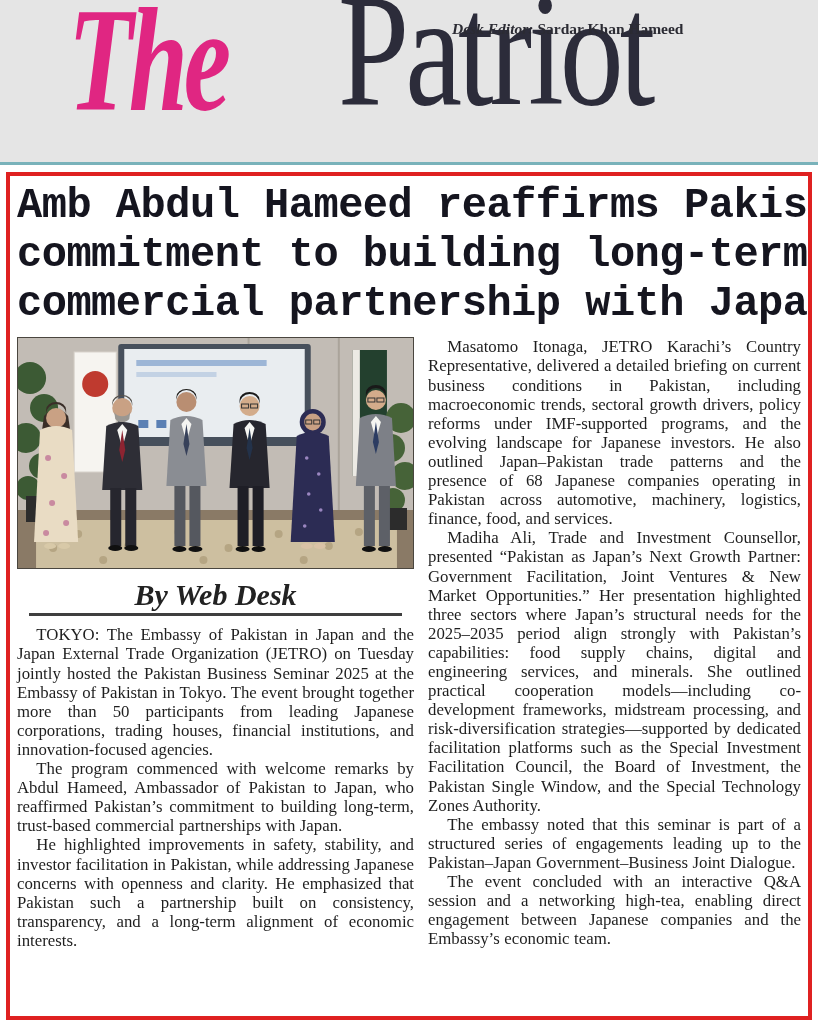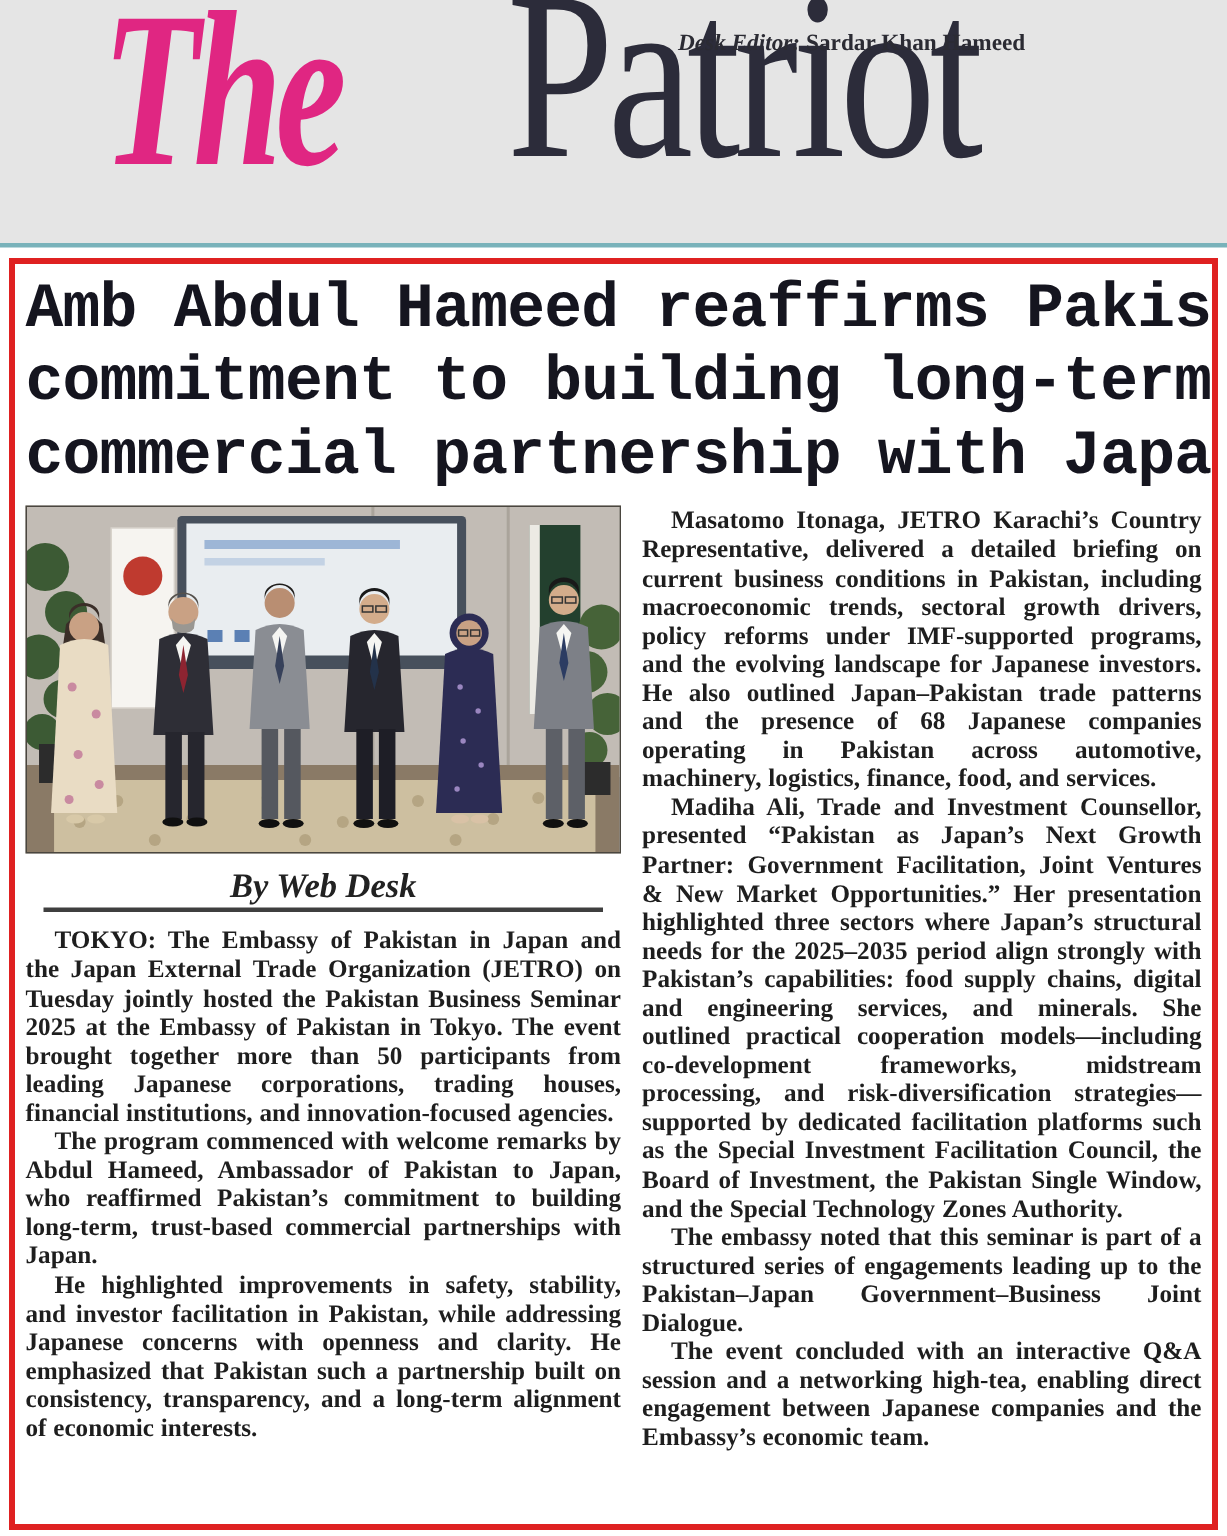--- a/index.html
+++ b/index.html
@@ -46,28 +46,27 @@
 
   
   figure.photo{margin:0;border:1px solid #4a463f;height:230px;background:#c6c2bb;}
   figure.photo svg{display:block;width:100%;height:100%;}
 
   
   .byline-wrap{
     margin:9px 12px 9px;border-bottom:3px solid #3f3f3f;
     text-align:center;padding-bottom:1px;
   }
-  .byline{font-weight:700;font-style:italic;font-size:23px;color:#222;}
+  .byline{font-weight:700;font-style:italic;font-size:30px;color:#222;}
 
   
   .body-text p{
     margin:0;text-indent:1.15em;text-align:justify;
     font-size:16.8px;line-height:19.1px;color:#1e1e1e;
     word-spacing:0.02em;
-    font-weight:bold;
   }
 </style>
 </head>
 <body>
 
 <header class="masthead">
   <div class="mast-the">The</div>
   <div class="mast-patriot">Patriot</div>
   <div class="chief-editor">
     <span class="ce-label">Desk Editor:</span><span class="ce-name">Sardar Khan Hameed</span>

